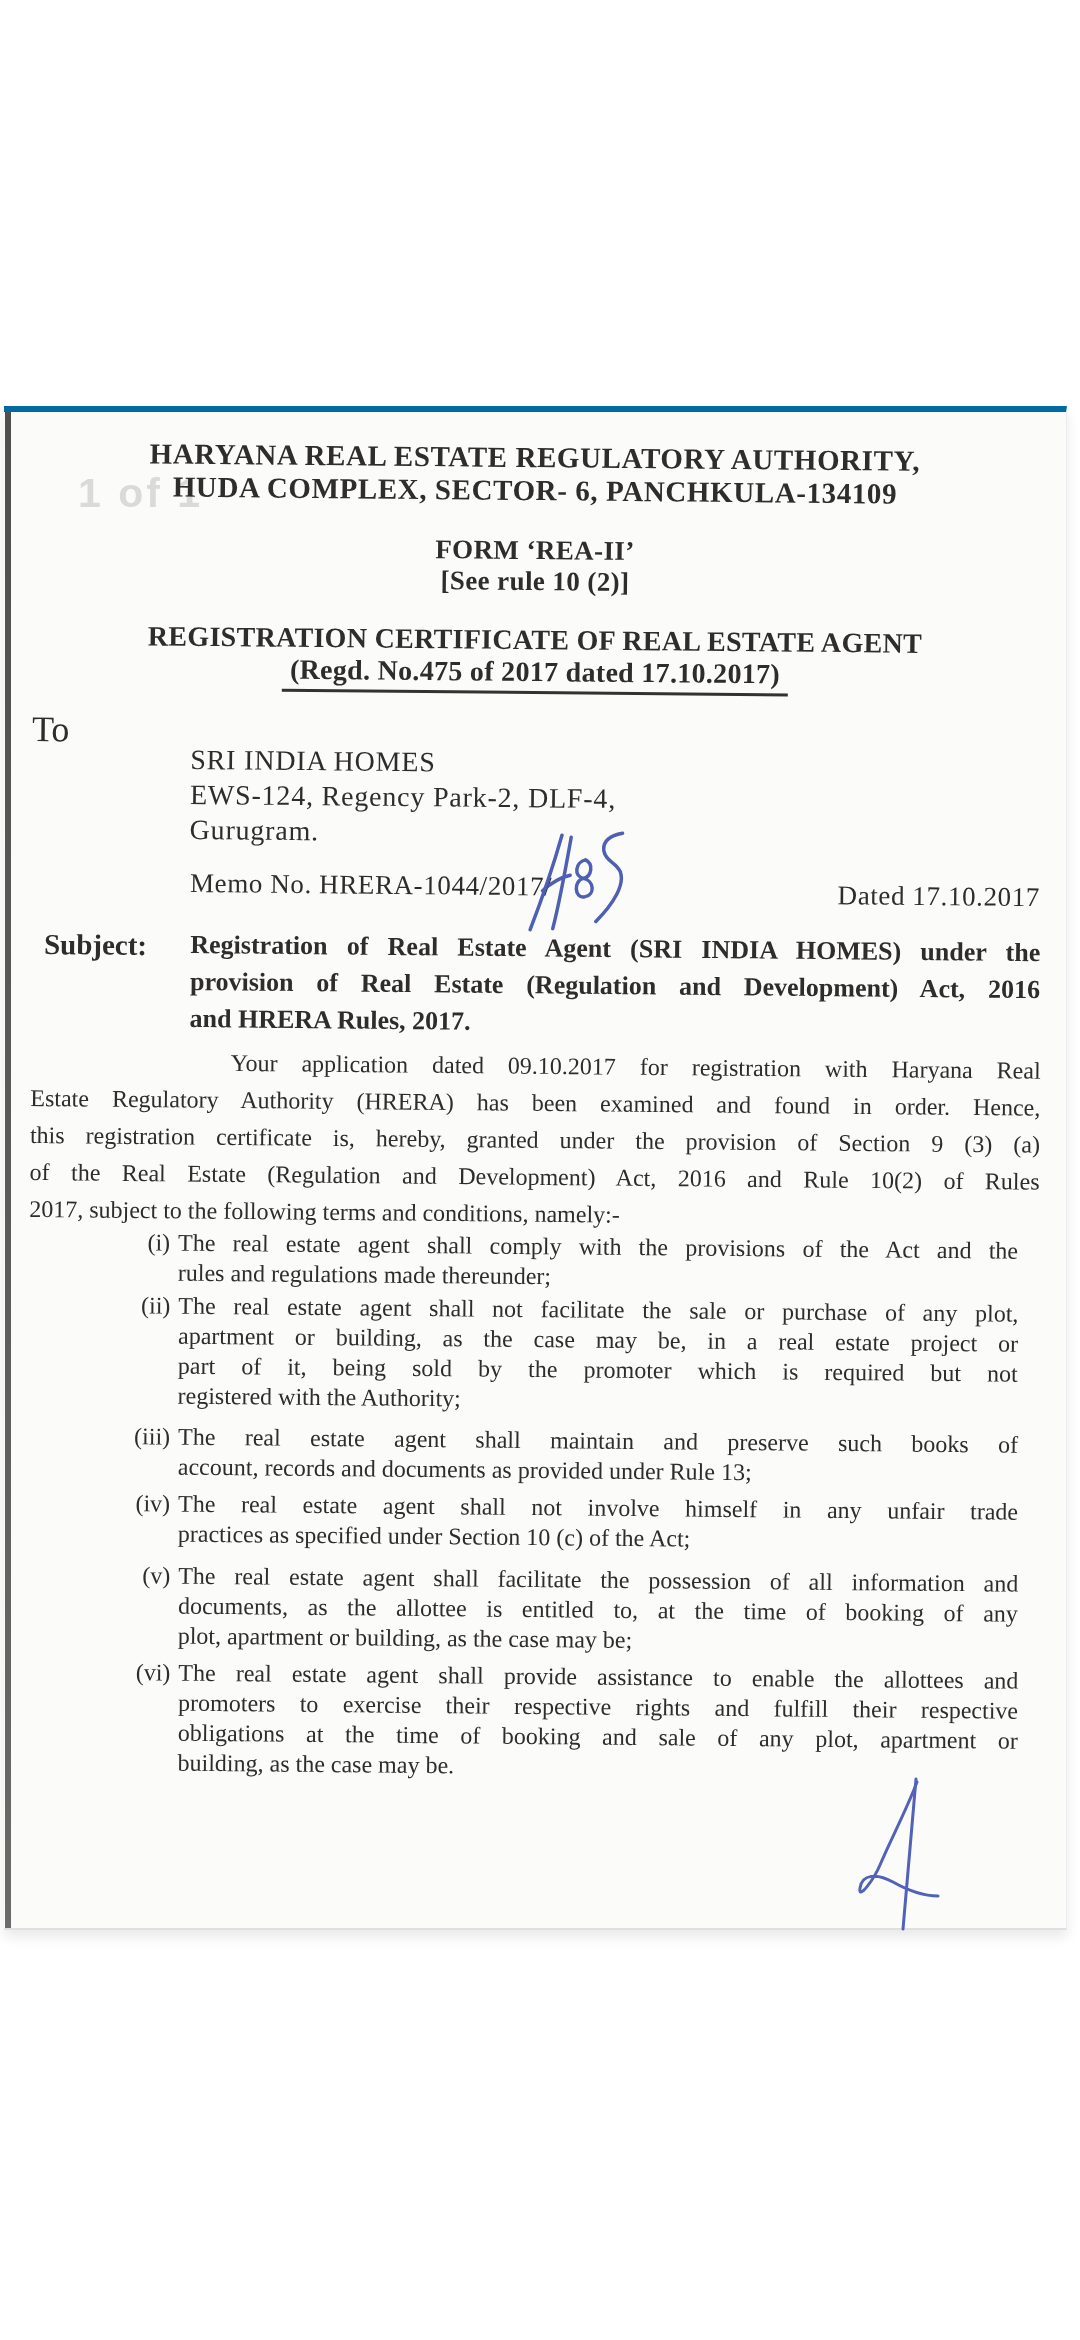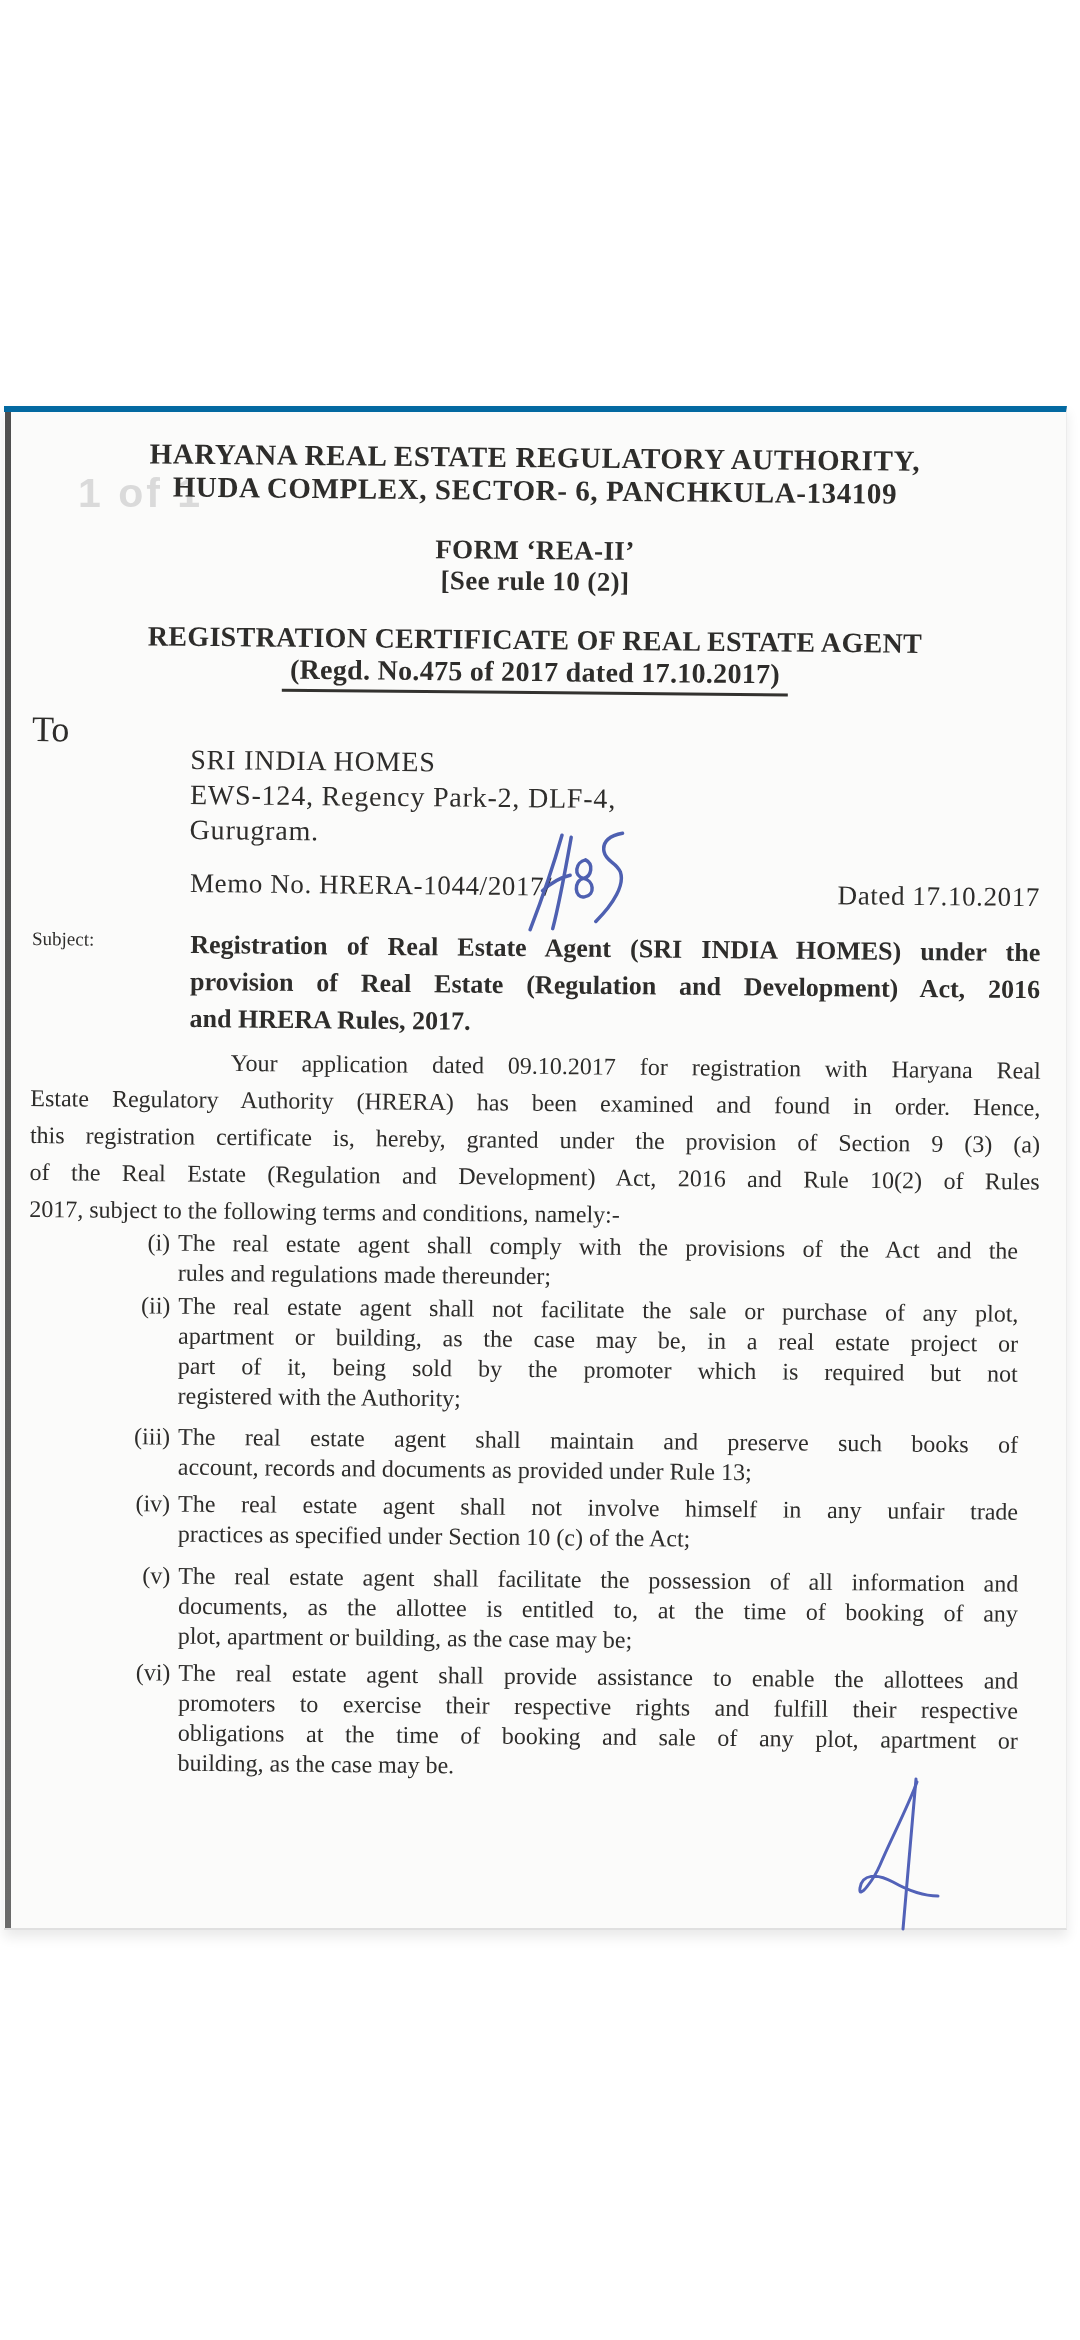--- a/index.html
+++ b/index.html
@@ -59,22 +59,22 @@
     position: absolute; left: 186px; top: 456px;
     width: 850px; height: 40px;
     font-size: 27px; letter-spacing: 0.6px;
   }
   .memo-dated { position: absolute; right: 0; top: 6px; font-size: 27px; }
   .hand-number {
     position: absolute; left: 520px; top: 416px;
     width: 118px; height: 110px;
   }
   .subject-label {
-    position: absolute; left: 28px; top: 516px;
-    font-size: 19px; font-weight: 400;
+    position: absolute; left: 40px; top: 516px;
+    font-size: 29px; font-weight: 700;
   }
   .subject-block {
     position: absolute; left: 186px; top: 514px;
     width: 850px;
     font-size: 26px; font-weight: 700; line-height: 37px;
   }
   .para-block {
     position: absolute; left: 26px; top: 631px;
     width: 1010px;
     font-size: 24px; line-height: 37px;

